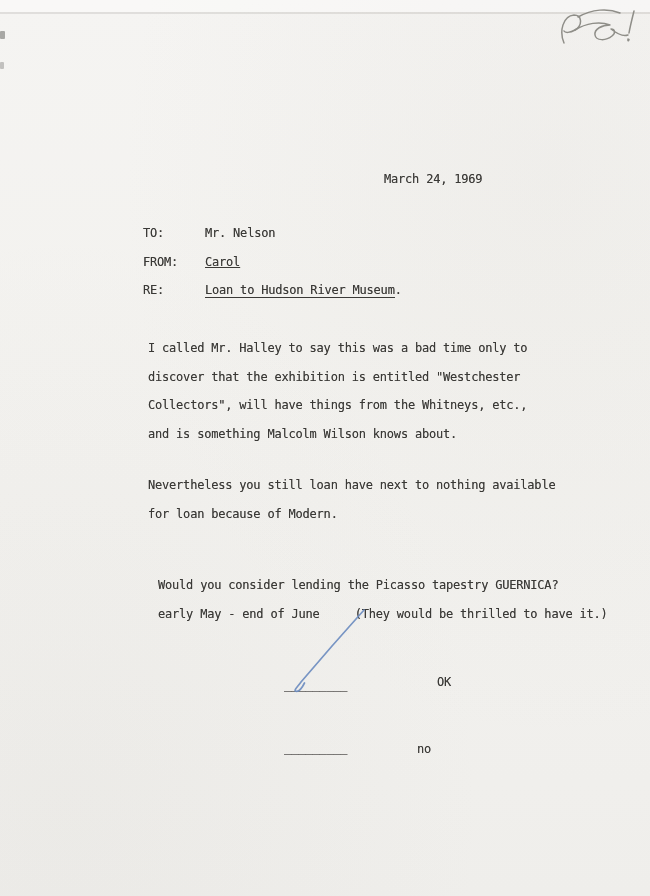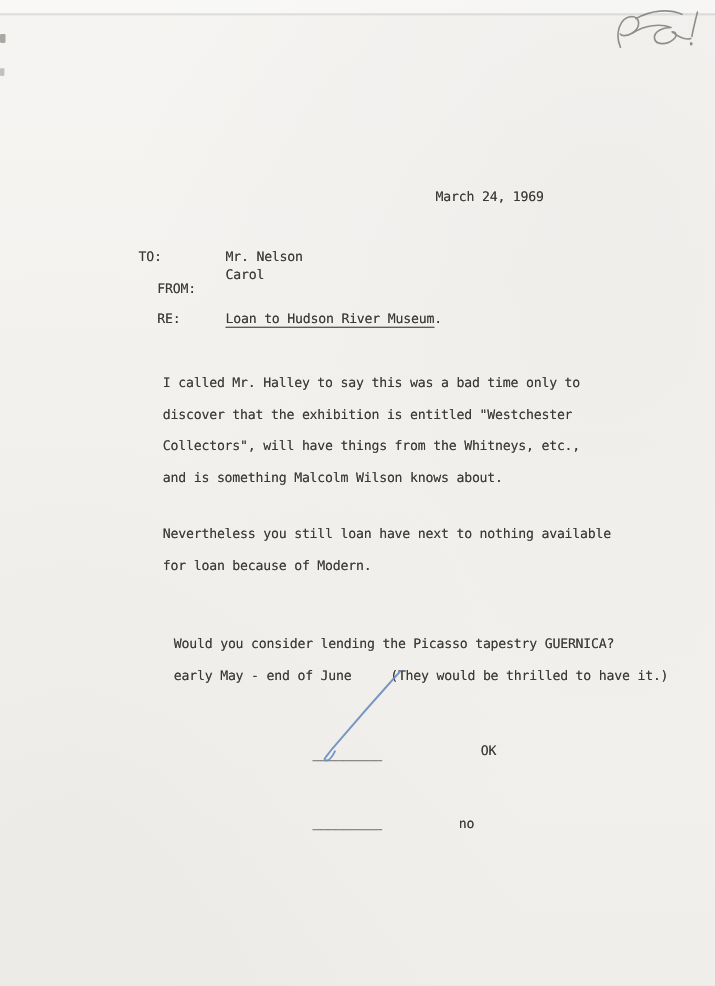--- a/index.html
+++ b/index.html
@@ -56,27 +56,27 @@
   <svg class="note-svg" width="100" height="58" viewBox="0 0 100 58">
     <g fill="none" stroke="#85847e" stroke-width="1.5" stroke-linecap="round" stroke-linejoin="round" opacity="0.9">
       <path d="M14 40 C9 28 13 13 24 12 C32 12 33 22 25 27 C20 30 15 30 14 28"></path>
       <path d="M25 27 C36 20 50 18 60 22 C52 22 44 26 45 32 C46 38 56 38 62 33 C66 30 65 26 61 26 C66 30 72 34 78 32"></path>
       <path d="M28 14 C42 6 58 5 70 10"></path>
       <path d="M84 8 C82 16 80 24 79 30"></path>
       <path d="M78 36 C77.5 38 78.5 38.5 79 36.5"></path>
     </g>
   </svg>
 
-  <div class="t" style="left:396px; top:172px;">March 24, 1969</div>
+  <div class="t" style="left:384px; top:172px;">March 24, 1969</div>
 
-  <div class="t" style="left:126px; top:226px;text-align:right;">TO:</div>
+  <div class="t" style="left:143px; top:226px;text-align:right;">TO:</div>
   <div class="t" style="left:205px; top:226px;">Mr. Nelson</div>
 
   <div class="t" style="left:143px; top:255px;">FROM:</div>
-  <div class="t" style="left:205px; top:243px;">Carol</div>
+  <div class="t" style="left:205px; top:255px;text-decoration:underline;">Carol</div>
 
   <div class="t" style="left:143px; top:283px;">RE:</div>
   <div class="t" style="left:205px; top:283px;"><span class="u">Loan to Hudson River Museum</span><span>.</span></div>
 
   <div class="t para" style="left:148px; top:334px;">I called Mr. Halley to say this was a bad time only to
 discover that the exhibition is entitled "Westchester
 Collectors", will have things from the Whitneys, etc.,
 and is something Malcolm Wilson knows about.</div>
   <div class="t para" style="left:148px; top:471px;">Nevertheless you still loan have next to nothing available
 for loan because of Modern.</div>

